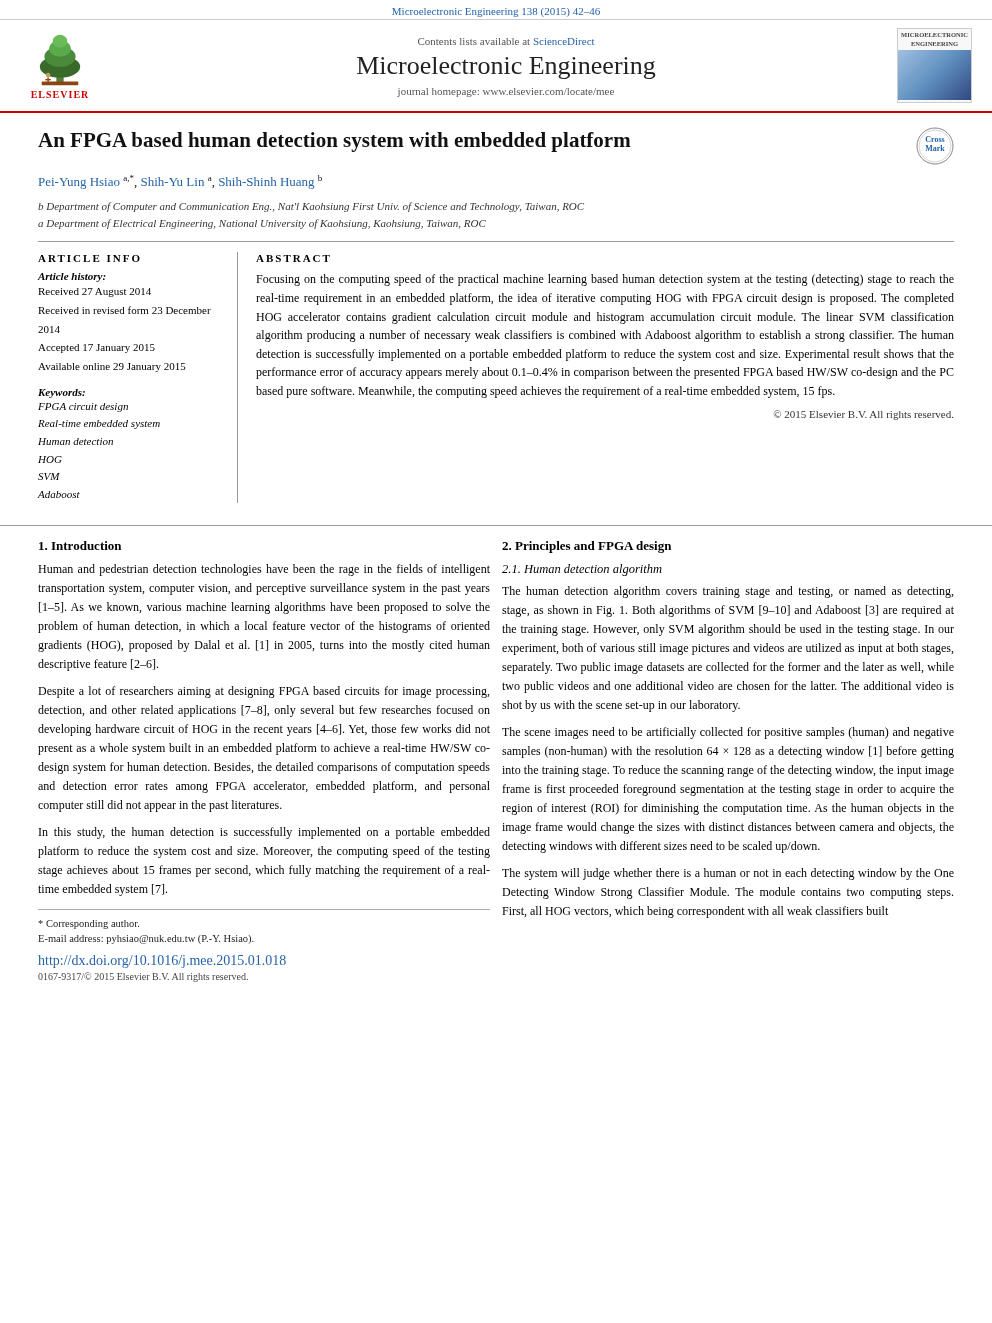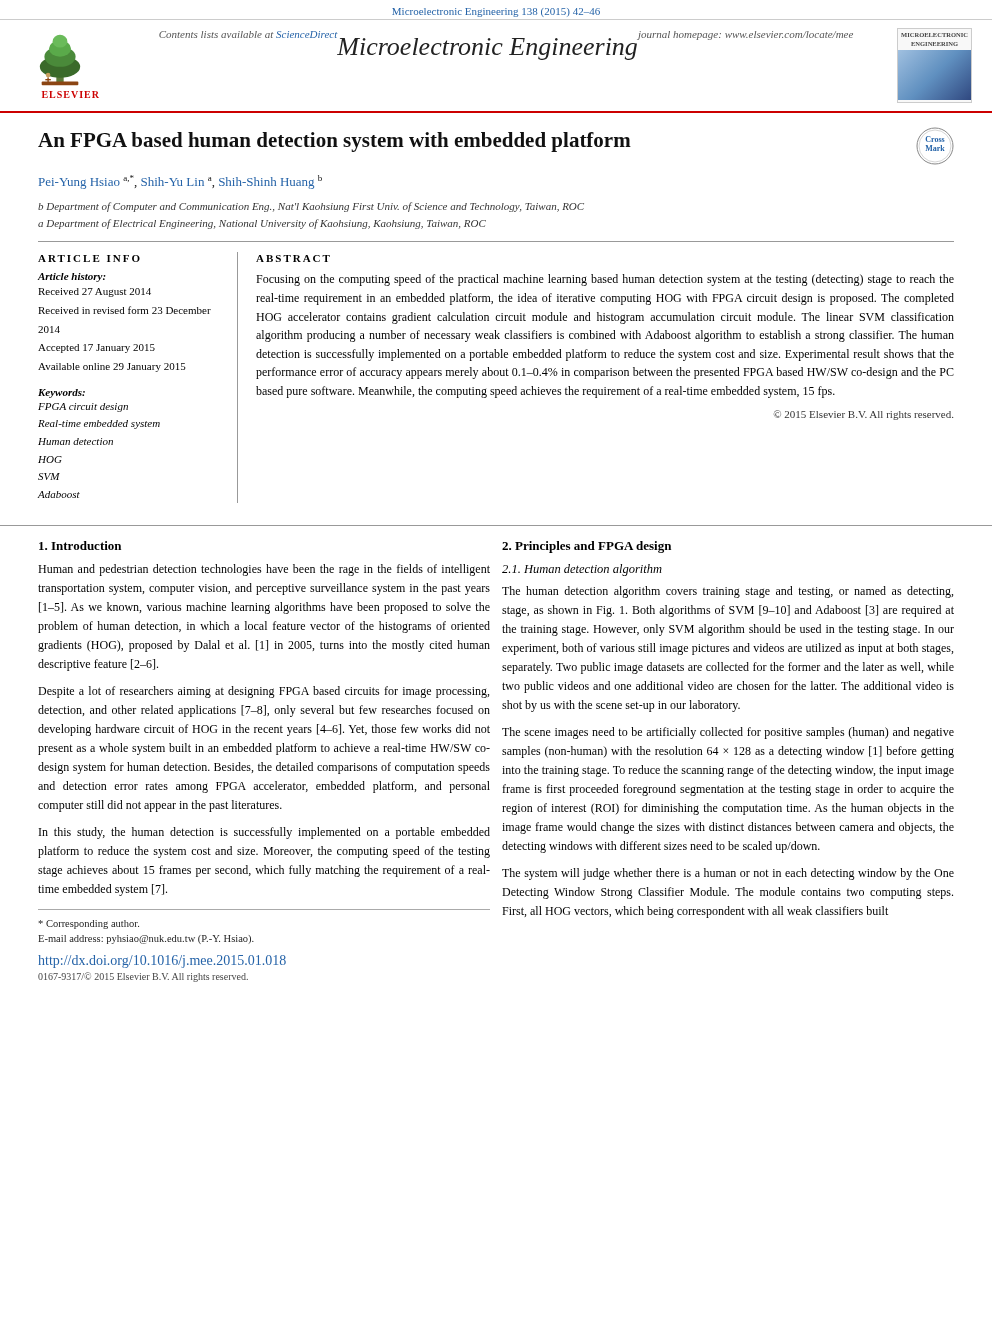--- a/index.html
+++ b/index.html
@@ -20,39 +20,39 @@
       gap: 10px;
     }
     .header-logo-left {
       display: flex;
       align-items: center;
       min-width: 110px;
     }
     .elsevier-logo {
       display: flex;
       flex-direction: column;
-      align-items: flex-end;
+      align-items: center;
     }
     .elsevier-tree {
       width: 80px;
       height: 55px;
     }
     .elsevier-brand {
       font-size: 10px;
       font-weight: bold;
       color: #c00;
       letter-spacing: 1px;
       margin-top: 2px;
     }
     .header-center {
       flex: 1;
       display: flex;
-      flex-direction: row;
+      flex-direction: column;
+      align-items: center;
       justify-content: center;
-      font-style: italic;
     }
     .sciencedirect-link {
       font-size: 11px;
       color: #555;
     }
     .sciencedirect-link a {
       color: #2563a8;
       text-decoration: none;
     }
     .journal-title-main {

